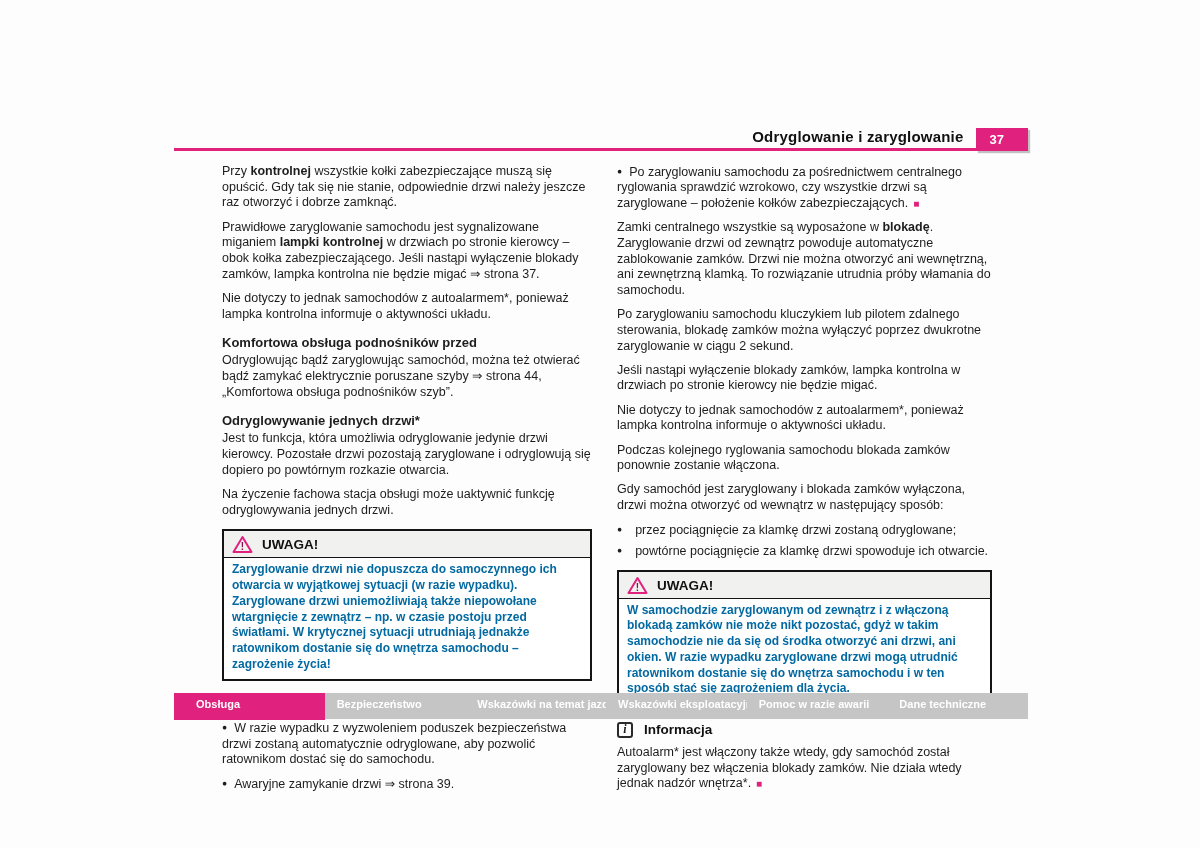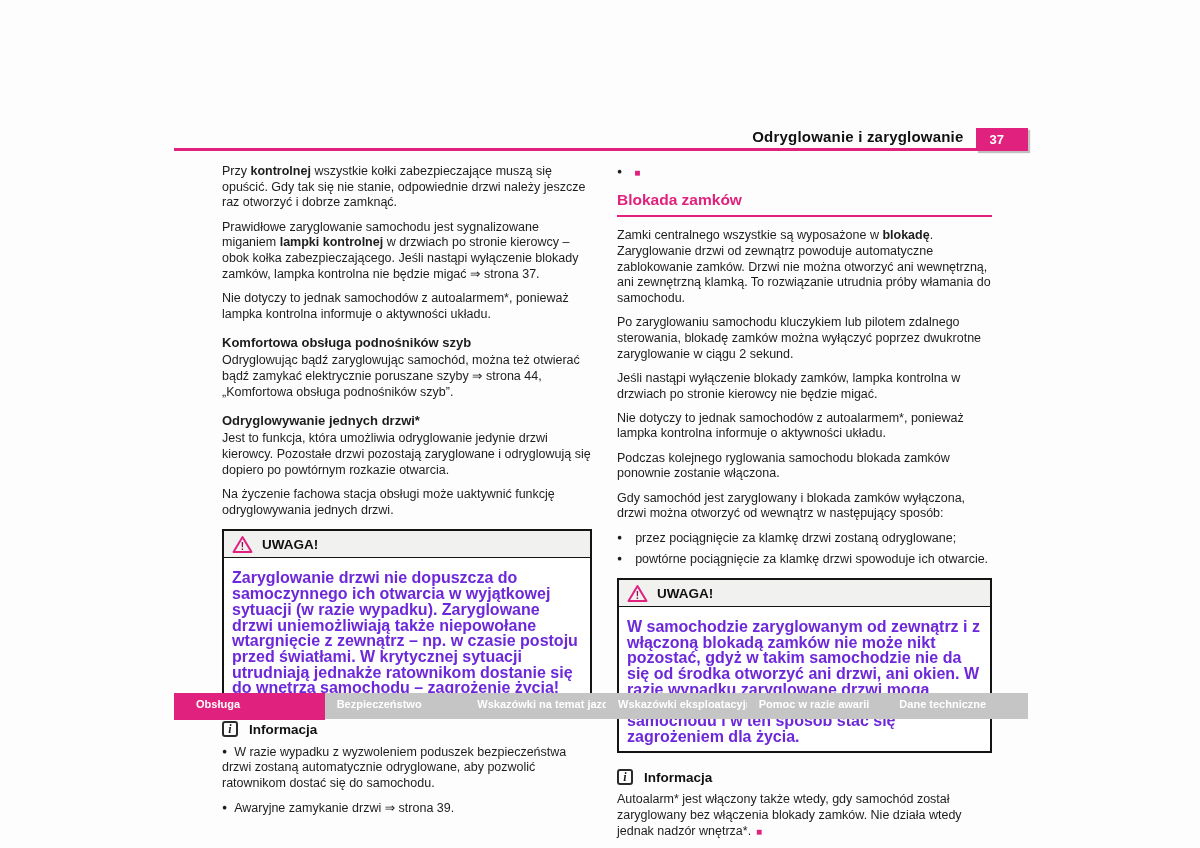--- a/index.html
+++ b/index.html
@@ -36,21 +36,21 @@
 
   .blt::before{content:"\25CF";font-size:8.5px;vertical-align:1.5px;margin-right:7px;}
   .blt-wide::before{content:"\25CF";font-size:8.5px;vertical-align:1.5px;margin-right:13px;}
   .endmark::before{content:"\25A0";color:var(--magenta);font-size:10px;margin-left:5px;}
 
   
   .warnbox{border:2px solid #141414;margin:11px 0 12px;background:#fff;}
   .warn-head{display:flex;align-items:center;gap:9px;padding:4px 8px 3px;background:#f1f1f0;
     border-bottom:1.5px solid #141414;}
   .warn-title{font-weight:bold;font-size:13.5px;color:#111;}
-  .warn-body{padding:12px 8px 7px;font-weight:bold;font-size:16px;line-height:15.7px;color:#6d28d9;}
+  .warn-body{padding:4px 8px 7px;font-weight:bold;font-size:12px;line-height:15.7px;color:#0369a1;}
 
   
   .info-head{display:flex;align-items:center;gap:11px;font-weight:bold;font-size:13.5px;margin:16px 0 7px;color:#111;}
   .info-icon{width:16px;height:16px;border:2px solid #2a2a2a;border-radius:3px;flex:0 0 auto;
     display:flex;align-items:center;justify-content:center;
     font-family:"Liberation Serif", serif;font-style:italic;font-weight:bold;font-size:12px;color:#1a1a1a;}
 
   
   .footer{position:absolute;left:174px;top:693px;width:854px;display:flex;gap:0;align-items:flex-start;}
   .tab{flex:1 1 0;background:var(--tab-gray);color:#fff;font-weight:bold;font-size:11px;
@@ -70,21 +70,21 @@
 
     <div class="columns">
 
       <div class="col-left">
         <p class="para"><span>Przy </span><b>kontrolnej</b><span> wszystkie kołki zabezpieczające muszą się opuścić. Gdy tak się nie stanie, odpowiednie drzwi należy jeszcze raz otworzyć i dobrze zamknąć.</span></p>
 
         <p class="para"><span>Prawidłowe zaryglowanie samochodu jest sygnalizowane miganiem </span><b>lampki kontrolnej</b><span> w drzwiach po stronie kierowcy – obok kołka zabezpieczającego. Jeśli nastąpi wyłączenie blokady zamków, lampka kontrolna nie będzie migać ⇒ strona 37.</span></p>
 
         <p class="para">Nie dotyczy to jednak samochodów z autoalarmem*, ponieważ lampka kontrolna informuje o aktywności układu.</p>
 
-        <div class="subhead">Komfortowa obsługa podnośników szyb</div>
+        <div class="subhead">Komfortowa obsługa podnośników przed</div>
         <p class="para">Odryglowując bądź zaryglowując samochód, można też otwierać bądź zamykać elektrycznie poruszane szyby ⇒ strona 44, „Komfortowa obsługa podnośników szyb”.</p>
 
         <div class="subhead">Odryglowywanie jednych drzwi*</div>
         <p class="para">Jest to funkcja, która umożliwia odryglowanie jedynie drzwi kierowcy. Pozostałe drzwi pozostają zaryglowane i odryglowują się dopiero po powtórnym rozkazie otwarcia.</p>
         <p class="para">Na życzenie fachowa stacja obsługi może uaktywnić funkcję odryglowywania jednych drzwi.</p>
 
         <div class="warnbox">
           <div class="warn-head">
             <svg width="21" height="19" viewBox="0 0 21 19">
               <path d="M10.5 2 L19.5 17 H1.5 Z" fill="none" stroke="#e0217d" stroke-width="2" stroke-linejoin="round"></path>
@@ -99,23 +99,22 @@
           <div class="info-head">
             <span class="info-icon">i</span>
             <span>Informacja</span>
           </div>
           <p class="para"><span class="blt"></span><span>W razie wypadku z wyzwoleniem poduszek bezpieczeństwa drzwi zostaną automatycznie odryglowane, aby pozwolić ratownikom dostać się do samochodu.</span></p>
           <p class="para"><span class="blt"></span><span>Awaryjne zamykanie drzwi ⇒ strona 39.</span></p>
         </div>
       </div>
 
       <div class="col-right">
-        <p class="para"><span class="blt"></span><span class="endmark"></span></p>
+        <p class="para"><span class="blt"></span><span>Po zaryglowaniu samochodu za pośrednictwem centralnego ryglowania sprawdzić wzrokowo, czy wszystkie drzwi są zaryglowane – położenie kołków zabezpieczających.</span><span class="endmark"></span></p>
 
-        <div class="section-head">Blokada zamków</div>
 
         <p class="para"><span>Zamki centralnego wszystkie są wyposażone w </span><b>blokadę</b><span>. Zaryglowanie drzwi od zewnątrz powoduje automatyczne zablokowanie zamków. Drzwi nie można otworzyć ani wewnętrzną, ani zewnętrzną klamką. To rozwiązanie utrudnia próby włamania do samochodu.</span></p>
 
         <p class="para">Po zaryglowaniu samochodu kluczykiem lub pilotem zdalnego sterowania, blokadę zamków można wyłączyć poprzez dwukrotne zaryglowanie w ciągu 2 sekund.</p>
         <p class="para">Jeśli nastąpi wyłączenie blokady zamków, lampka kontrolna w drzwiach po stronie kierowcy nie będzie migać.</p>
         <p class="para">Nie dotyczy to jednak samochodów z autoalarmem*, ponieważ lampka kontrolna informuje o aktywności układu.</p>
         <p class="para">Podczas kolejnego ryglowania samochodu blokada zamków ponownie zostanie włączona.</p>
         <p class="para">Gdy samochód jest zaryglowany i blokada zamków wyłączona, drzwi można otworzyć od wewnątrz w następujący sposób:</p>
 
         <p class="para" style="margin-bottom:4px;"><span class="blt-wide"></span><span>przez pociągnięcie za klamkę drzwi zostaną odryglowane;</span></p>

